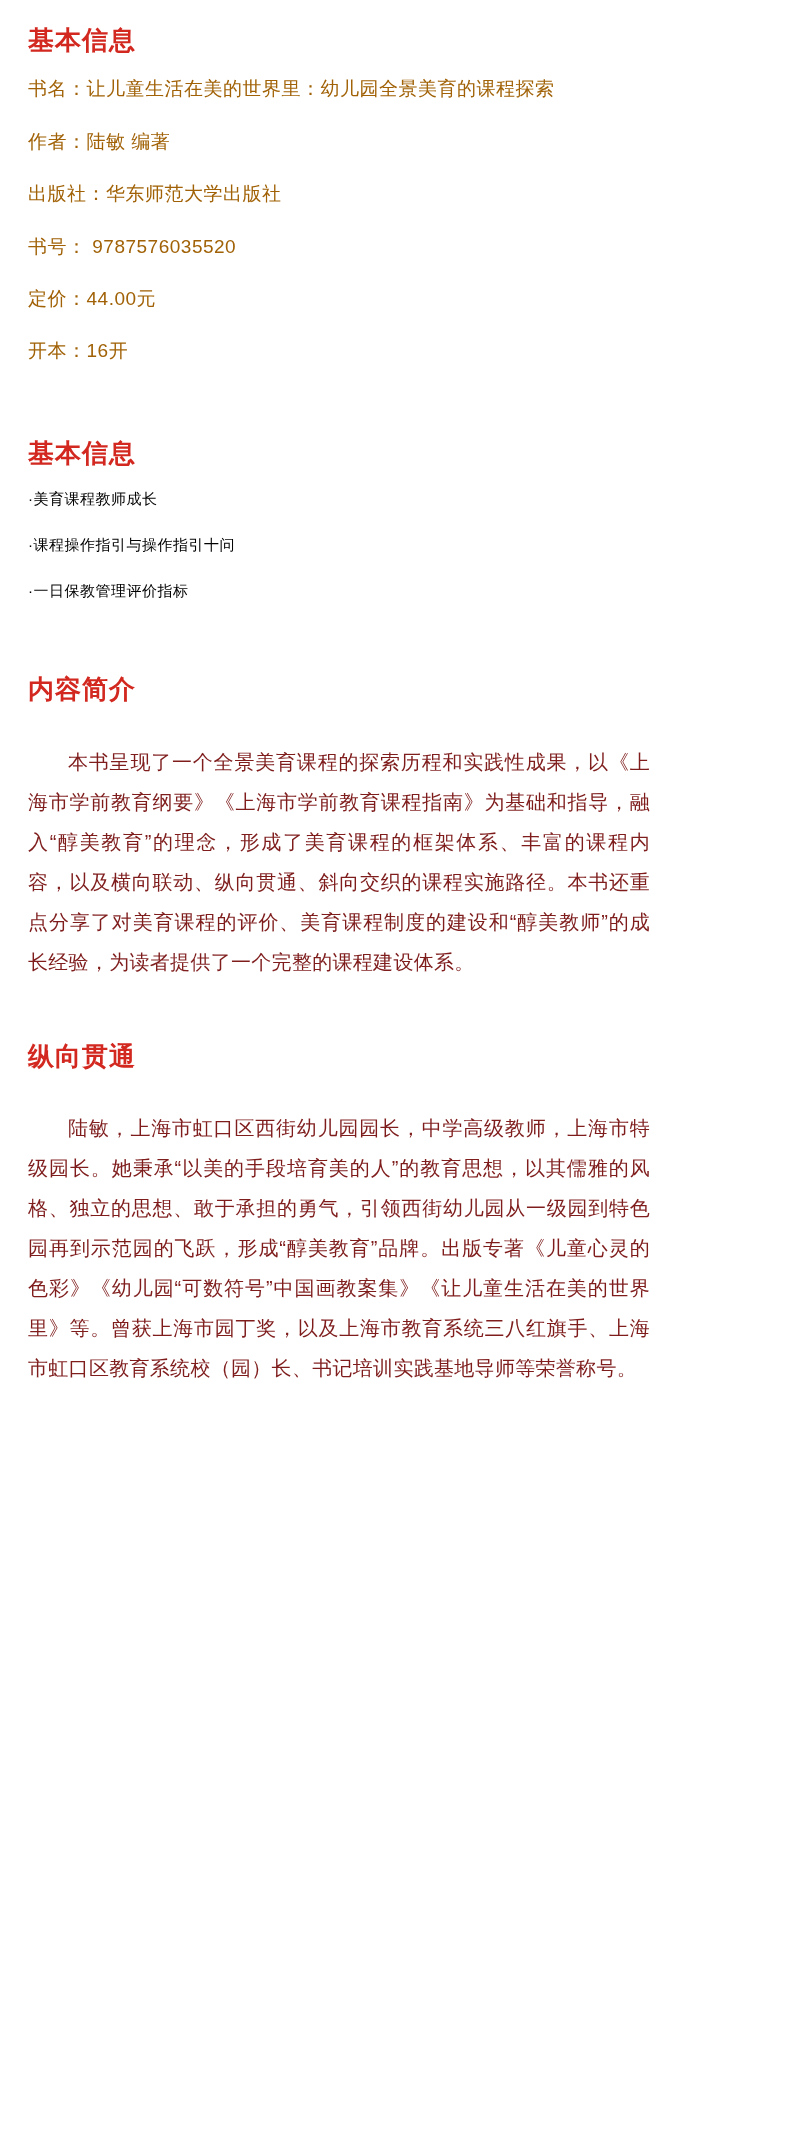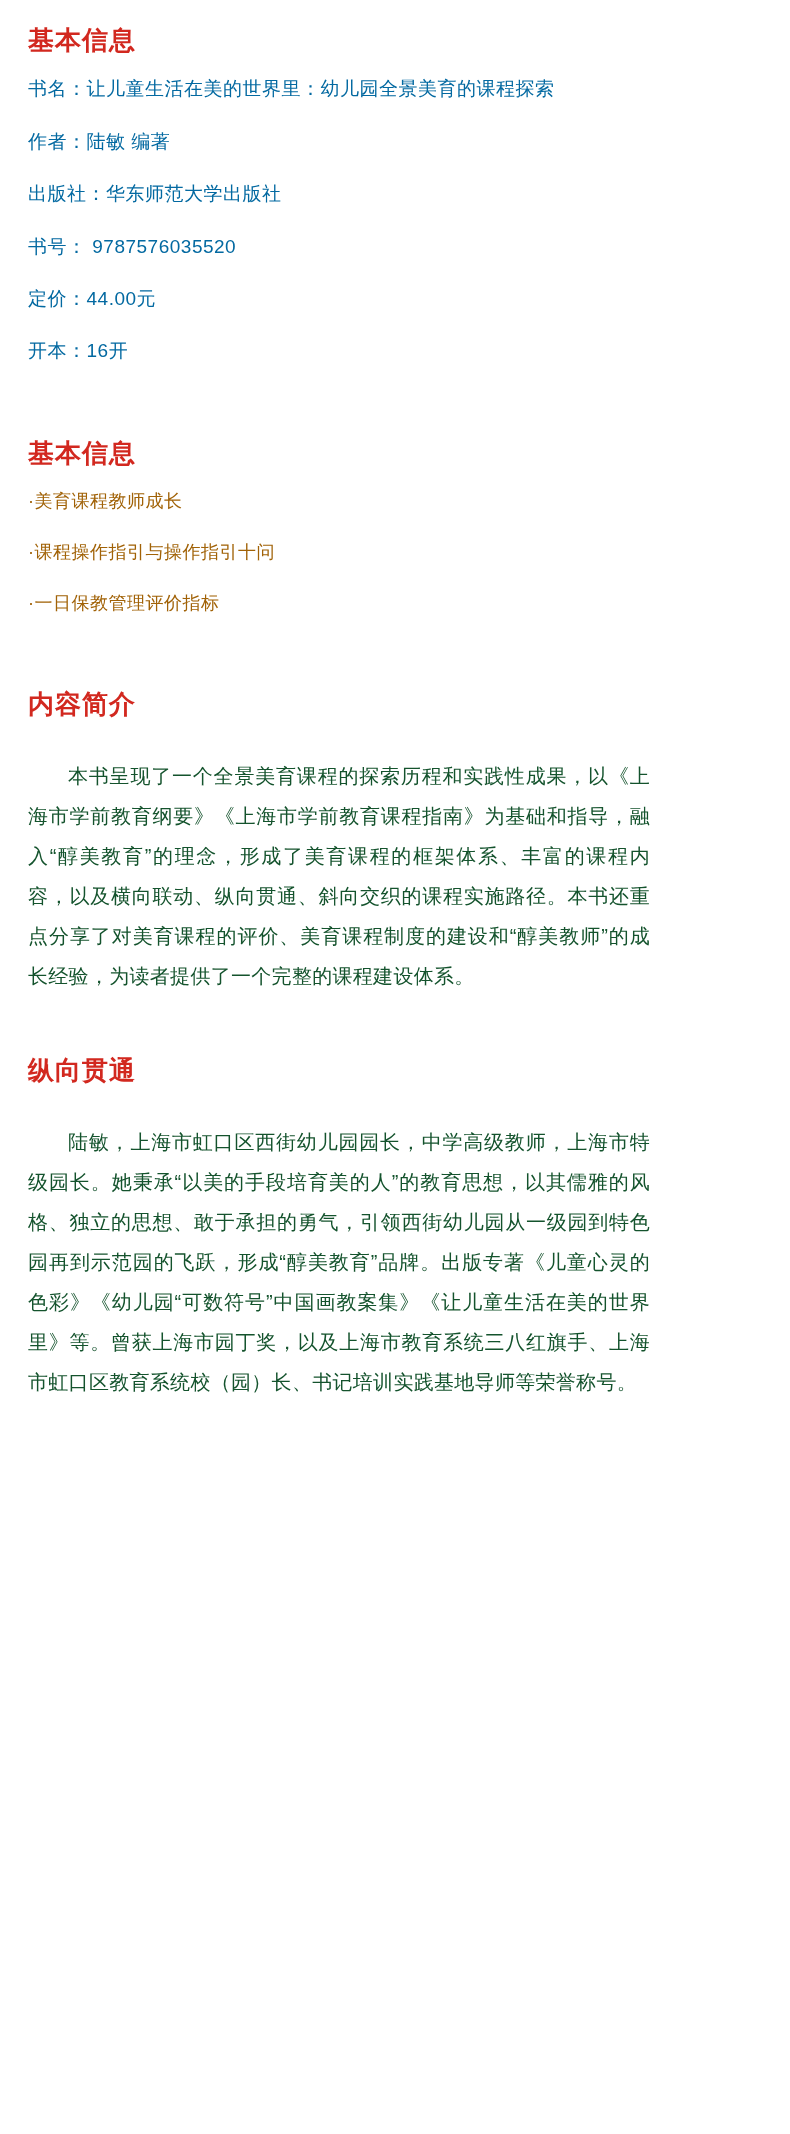--- a/index.html
+++ b/index.html
@@ -26,35 +26,35 @@
     color: #d2281f;
     font-size: 26px;
     font-weight: bold;
     letter-spacing: 1px;
     margin: 0 0 16px 0;
     line-height: 1.4;
   }
   .info-line {
     font-size: 19px;
     line-height: 1.6;
-    color: #0369a1;
+    color: #a16207;
     margin: 0 0 22px 0;
     letter-spacing: 0.5px;
   }
   .bullet-line {
-    font-size: 18px;
+    font-size: 15px;
     line-height: 1.6;
-    color: #a16207;
+    color: #000000;
     margin: 0 0 22px 0;
     letter-spacing: 0.5px;
   }
   .para {
     font-size: 20px;
     line-height: 2.0;
-    color: #14532d;
+    color: #7f1d1d;
     text-align: justify;
     text-justify: inter-ideograph;
     text-indent: 2em;
     margin: 0;
     letter-spacing: 0.3px;
   }
   .gap-big { height: 46px; }
   .gap-small { height: 18px; }
   .info-block { margin-top: 4px; }
 </style>

